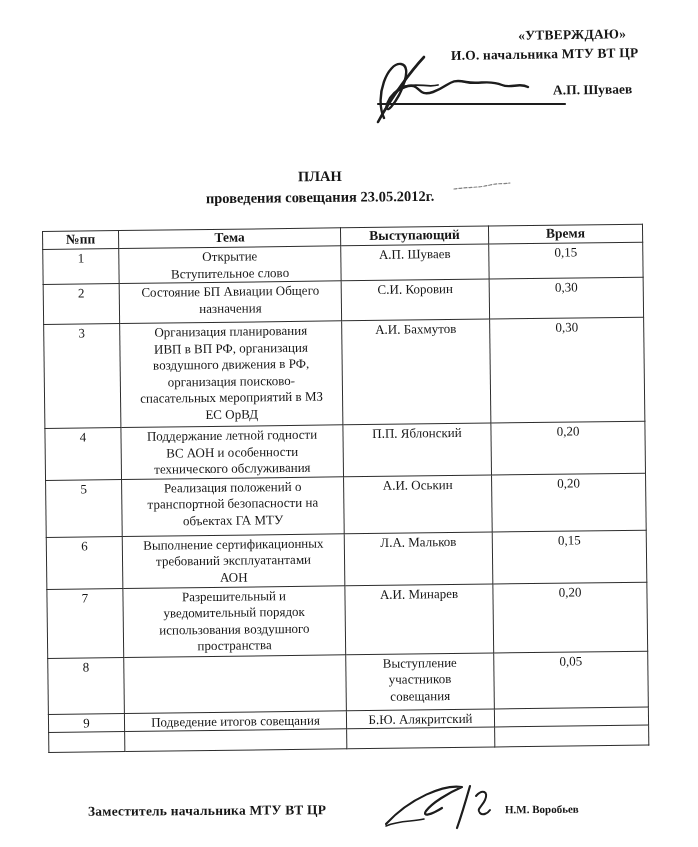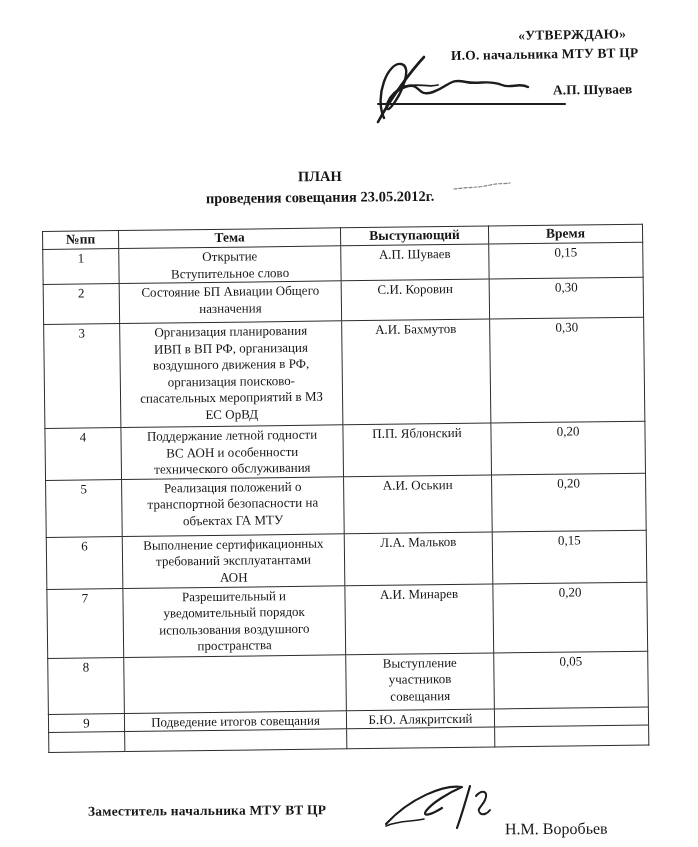--- a/index.html
+++ b/index.html
@@ -56,21 +56,21 @@
   col.c-speaker{width:148px;}
   col.c-time{width:154px;}
 
   
   .footer-role{
     position:absolute;left:88px;top:803px;font-weight:bold;font-size:13.5px;
     transform:rotate(-0.4deg);letter-spacing:0.2px;
   }
   .sig-bottom{position:absolute;left:382px;top:780px;width:120px;height:56px;}
   .footer-signer{
-    position:absolute;left:505px;top:820px;font-weight:normal;font-size:16px;
+    position:absolute;left:505px;top:803px;font-weight:bold;font-size:11px;
     transform:rotate(-0.4deg);
   }
 
   svg path{fill:none;stroke:#1d1d1d;stroke-linecap:round;stroke-linejoin:round;}
 </style>
 </head>
 <body>
 
 <div class="page">
 

